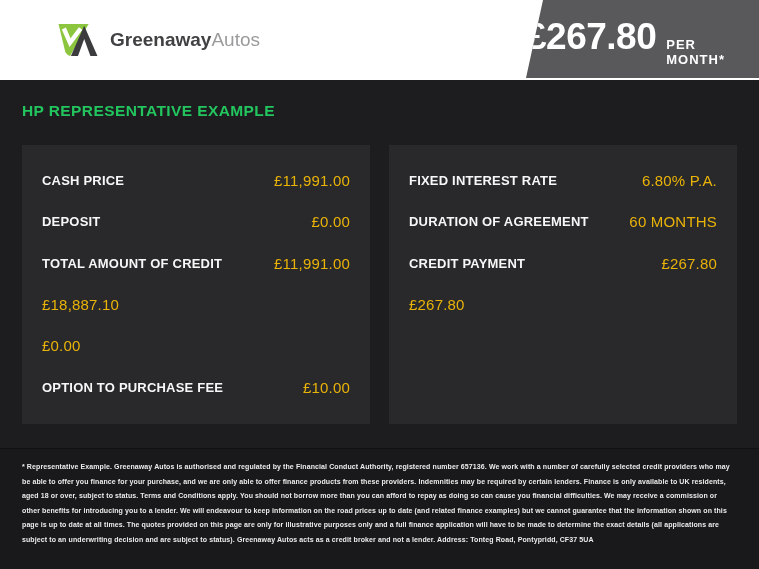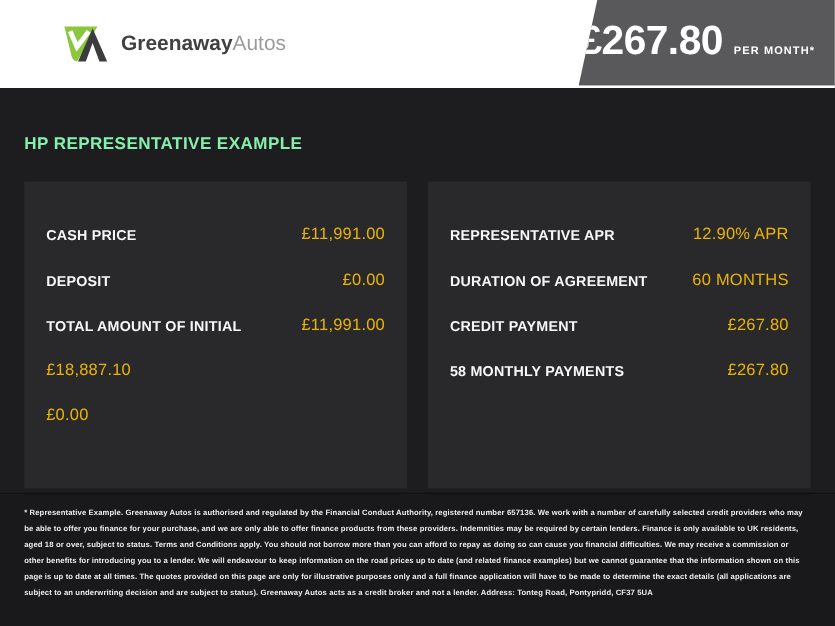--- a/index.html
+++ b/index.html
@@ -45,55 +45,54 @@
   .price-main {
     color:#ffffff;
     font-weight:bold;
     font-size:37px;
     letter-spacing:-0.5px;
     line-height:1;
   }
   .price-suffix {
     color:#ffffff;
     font-weight:bold;
-    font-size:10px;
+    font-size:13px;
     letter-spacing:1px;
     margin-left:10px;
   }
 
   
   .main {
     background:#1d1d1f;
     height:368px;
     padding:22px 22px 0 22px;
   }
   .page-title {
-    color:#86efac;
+    color:#22c55e;
     font-weight:bold;
     font-size:15.5px;
     letter-spacing:0.4px;
-    margin-top:20px;
   }
   .panels {
     display:flex;
     gap:19px;
     margin-top:25px;
   }
   .panel {
     background:#29292b;
     width:348px;
     height:279px;
     padding:15px 20px 16px 20px;
     display:flex;
     flex-direction:column;
   }
   .finance-row {
     height:41.3px;
     display:flex;
-    align-items:flex-end;
+    align-items:center;
     justify-content:space-between;
   }
   .row-label {
     color:#f7f7f7;
     font-weight:bold;
     font-size:13px;
     letter-spacing:0.2px;
     white-space:nowrap;
   }
   .row-value {
@@ -147,46 +146,49 @@
     <div class="panel">
       <div class="finance-row">
         <span class="row-label">CASH PRICE</span>
         <span class="row-value">£11,991.00</span>
       </div>
       <div class="finance-row">
         <span class="row-label">DEPOSIT</span>
         <span class="row-value">£0.00</span>
       </div>
       <div class="finance-row">
-        <span class="row-label">TOTAL AMOUNT OF INITIAL</span>
+        <span class="row-label">TOTAL AMOUNT OF CREDIT</span>
         <span class="row-value">£11,991.00</span>
       </div>
       <div class="finance-row">
         <span class="row-value">£18,887.10</span>
       </div>
       <div class="finance-row">
         <span class="row-value">£0.00</span>
       </div>
+      <div class="finance-row">
+        <span class="row-label">OPTION TO PURCHASE FEE</span>
+        <span class="row-value">£10.00</span>
+      </div>
     </div>
 
     <div class="panel">
       <div class="finance-row">
-        <span class="row-label">REPRESENTATIVE APR</span>
-        <span class="row-value">12.90% APR</span>
+        <span class="row-label">FIXED INTEREST RATE</span>
+        <span class="row-value">6.80% P.A.</span>
       </div>
       <div class="finance-row">
         <span class="row-label">DURATION OF AGREEMENT</span>
         <span class="row-value">60 MONTHS</span>
       </div>
       <div class="finance-row">
         <span class="row-label">CREDIT PAYMENT</span>
         <span class="row-value">£267.80</span>
       </div>
       <div class="finance-row">
-        <span class="row-label">58 MONTHLY PAYMENTS</span>
         <span class="row-value">£267.80</span>
       </div>
     </div>
 
   </div>
 </div>
 
 <div class="footer">
   <p class="disclaimer">* Representative Example. Greenaway Autos is authorised and regulated by the Financial Conduct Authority, registered number 657136. We work with a number of carefully selected credit providers who may be able to offer you finance for your purchase, and we are only able to offer finance products from these providers. Indemnities may be required by certain lenders. Finance is only available to UK residents, aged 18 or over, subject to status. Terms and Conditions apply. You should not borrow more than you can afford to repay as doing so can cause you financial difficulties. We may receive a commission or other benefits for introducing you to a lender. We will endeavour to keep information on the road prices up to date (and related finance examples) but we cannot guarantee that the information shown on this page is up to date at all times. The quotes provided on this page are only for illustrative purposes only and a full finance application will have to be made to determine the exact details (all applications are subject to an underwriting decision and are subject to status). Greenaway Autos acts as a credit broker and not a lender. Address: Tonteg Road, Pontypridd, CF37 5UA</p>
 </div>

